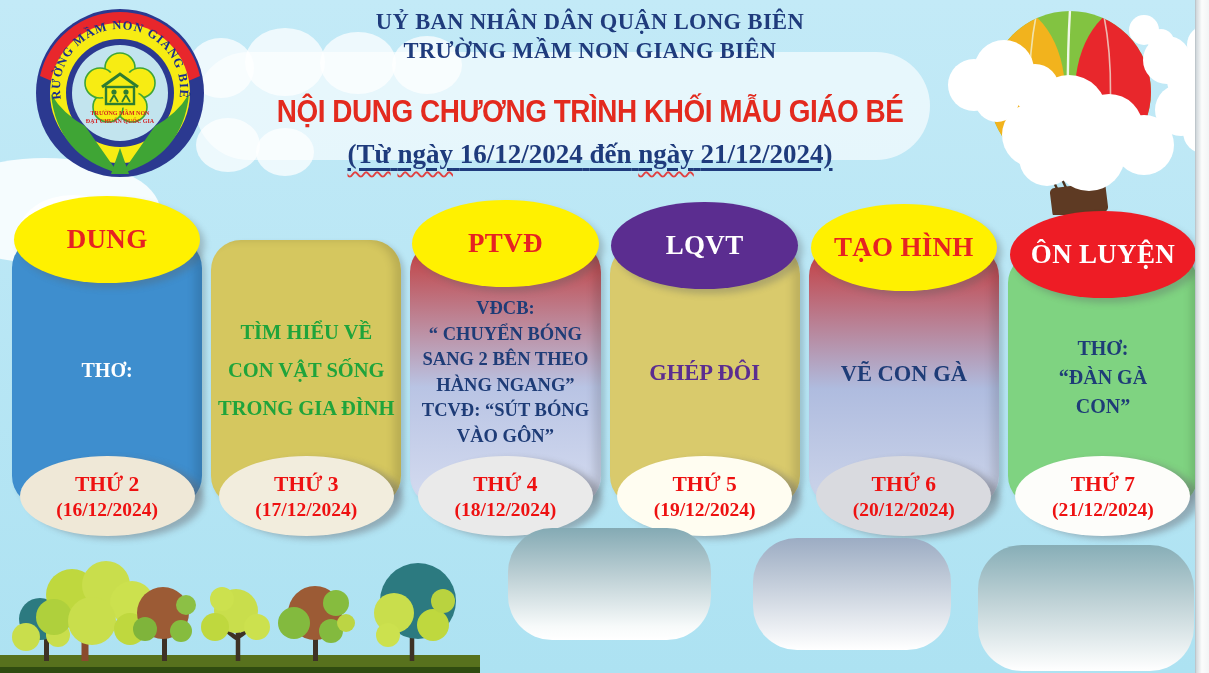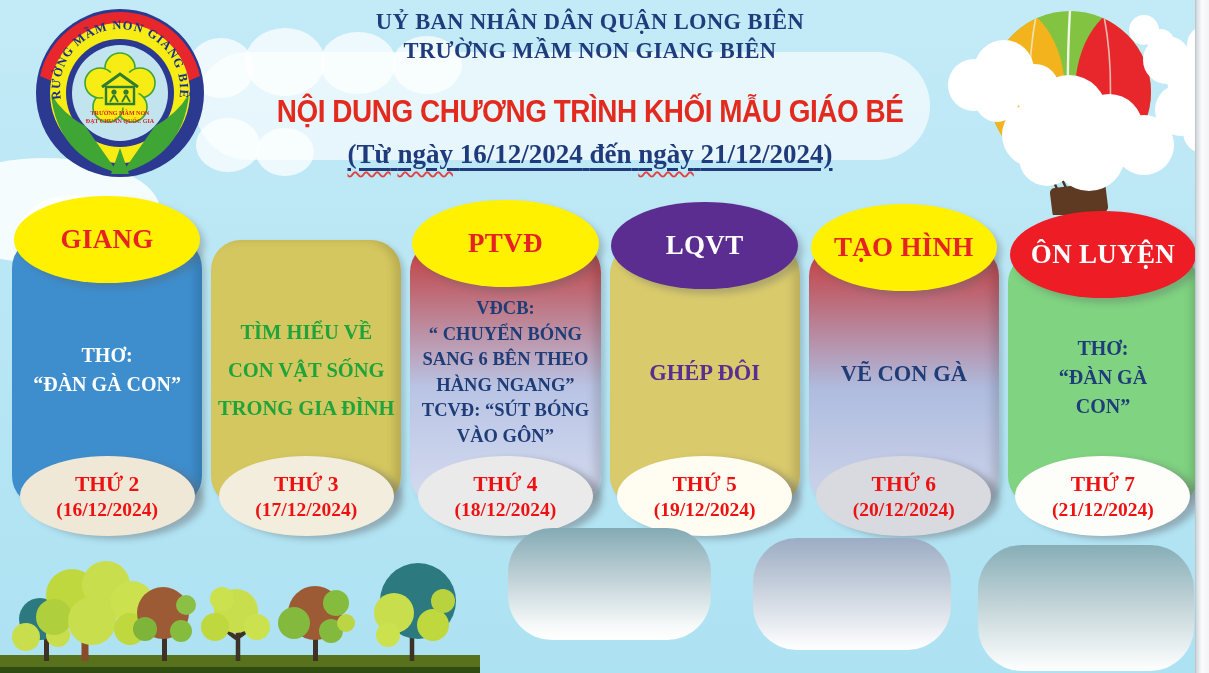--- a/index.html
+++ b/index.html
@@ -160,24 +160,23 @@
           <circle cx="268" cy="45" r="20"></circle>
       </g>
     </svg>
   </div>
 
   <div class="columns">
       <div class="col col--0">
       <div class="col-body" style="background: linear-gradient(rgb(62, 142, 206) 0%, rgb(62, 142, 206) 55%, rgb(62, 142, 206) 100%);"></div>
       <div class="col-content" style="color: rgb(255, 255, 255);">
           <div>THƠ:</div>
-          <div>“ĐÀN GÀ CON”</div>
         </div>
       <div class="col-oval" style="background: rgb(255, 241, 0);">
-        <span style="color: rgb(230, 34, 34);">GIANG</span>
+        <span style="color: rgb(230, 34, 34);">DUNG</span>
       </div>
       <div class="col-footer" style="background: rgb(239, 232, 215);">
         <div class="col-day">THỨ 2</div>
         <div class="col-date">(16/12/2024)</div>
       </div>
     </div>
       <div class="col col--1">
       <div class="col-body" style="background: linear-gradient(rgb(213, 199, 95) 0%, rgb(213, 199, 95) 55%, rgb(213, 199, 95) 100%);"></div>
       <div class="col-content" style="color: rgb(31, 164, 59); gap: 8px;">
           <div>TÌM HIỂU VỀ</div>
@@ -187,21 +186,21 @@
       <div class="col-footer" style="background: rgb(242, 237, 221);">
         <div class="col-day">THỨ 3</div>
         <div class="col-date">(17/12/2024)</div>
       </div>
     </div>
       <div class="col col--2">
       <div class="col-body" style="background: linear-gradient(rgb(194, 59, 59) 0%, rgb(185, 196, 228) 55%, rgb(213, 220, 240) 100%);"></div>
       <div class="col-content" style="color: rgb(30, 60, 119);">
           <div>VĐCB:</div>
           <div>“ CHUYỂN BÓNG</div>
-          <div>SANG 6 BÊN THEO</div>
+          <div>SANG 2 BÊN THEO</div>
           <div>HÀNG NGANG”</div>
           <div>TCVĐ: “SÚT BÓNG</div>
           <div>VÀO GÔN”</div>
         </div>
       <div class="col-oval" style="background: rgb(255, 241, 0);">
         <span style="color: rgb(230, 34, 34);">PTVĐ</span>
       </div>
       <div class="col-footer" style="background: rgb(234, 234, 234);">
         <div class="col-day">THỨ 4</div>
         <div class="col-date">(18/12/2024)</div>

